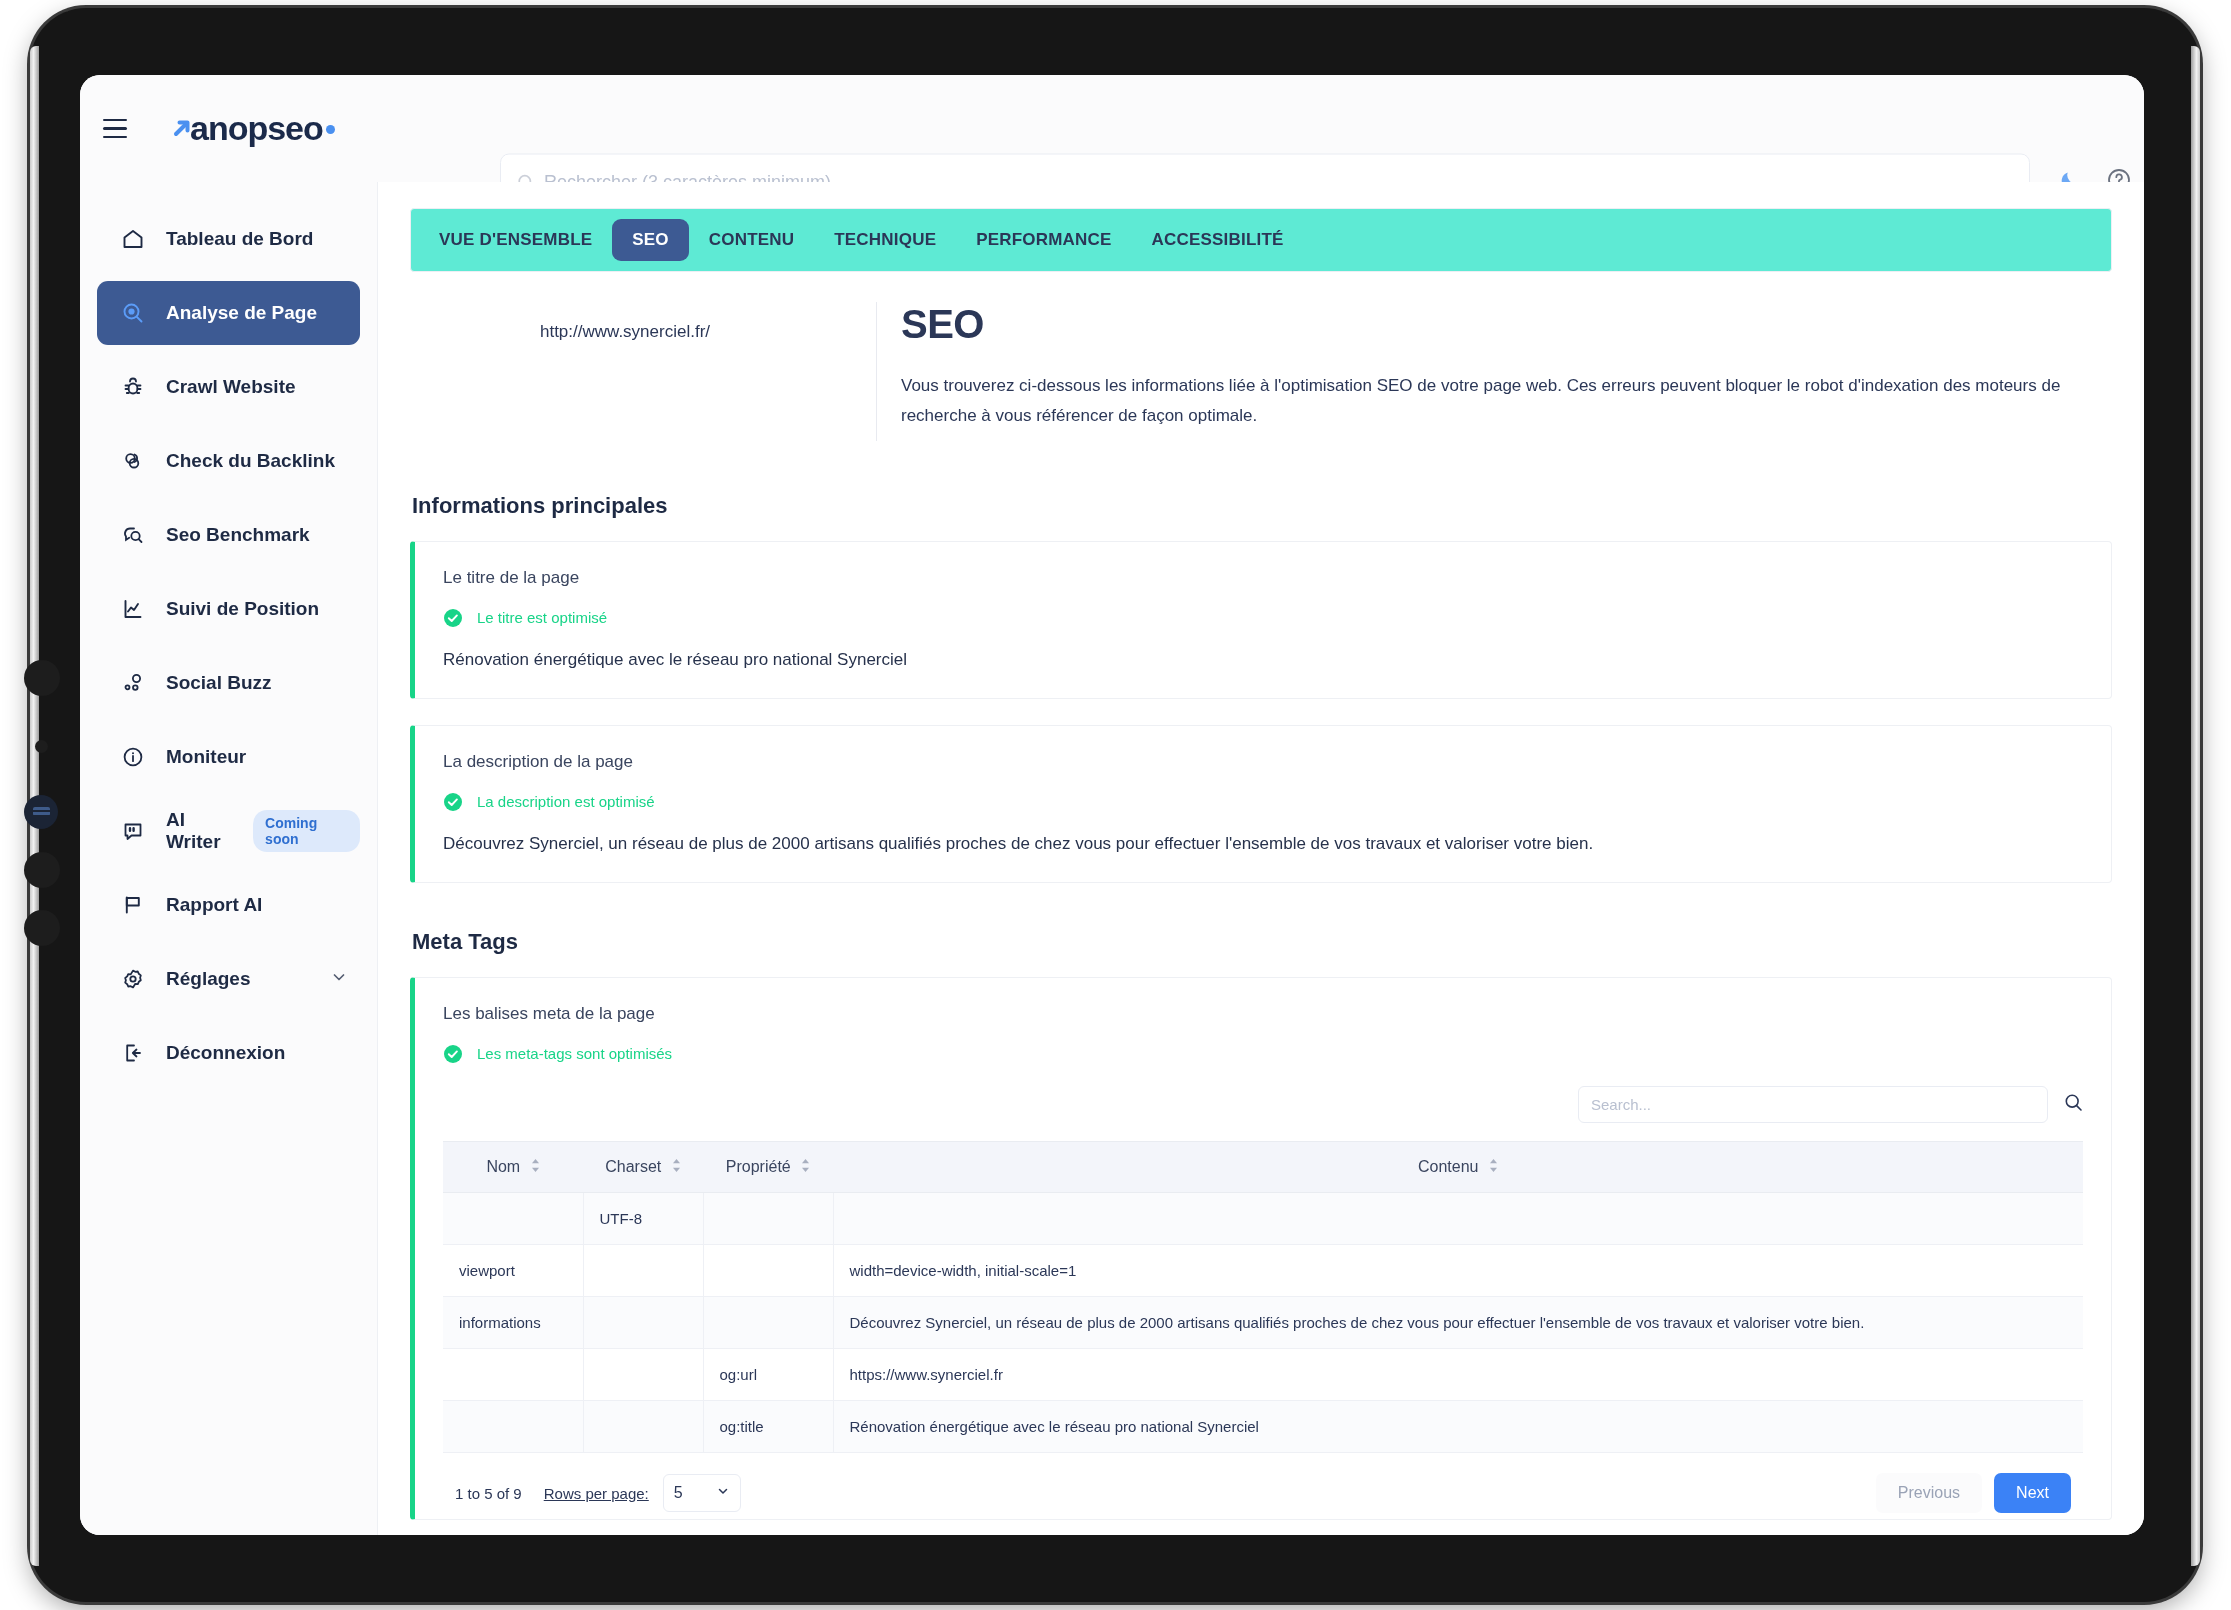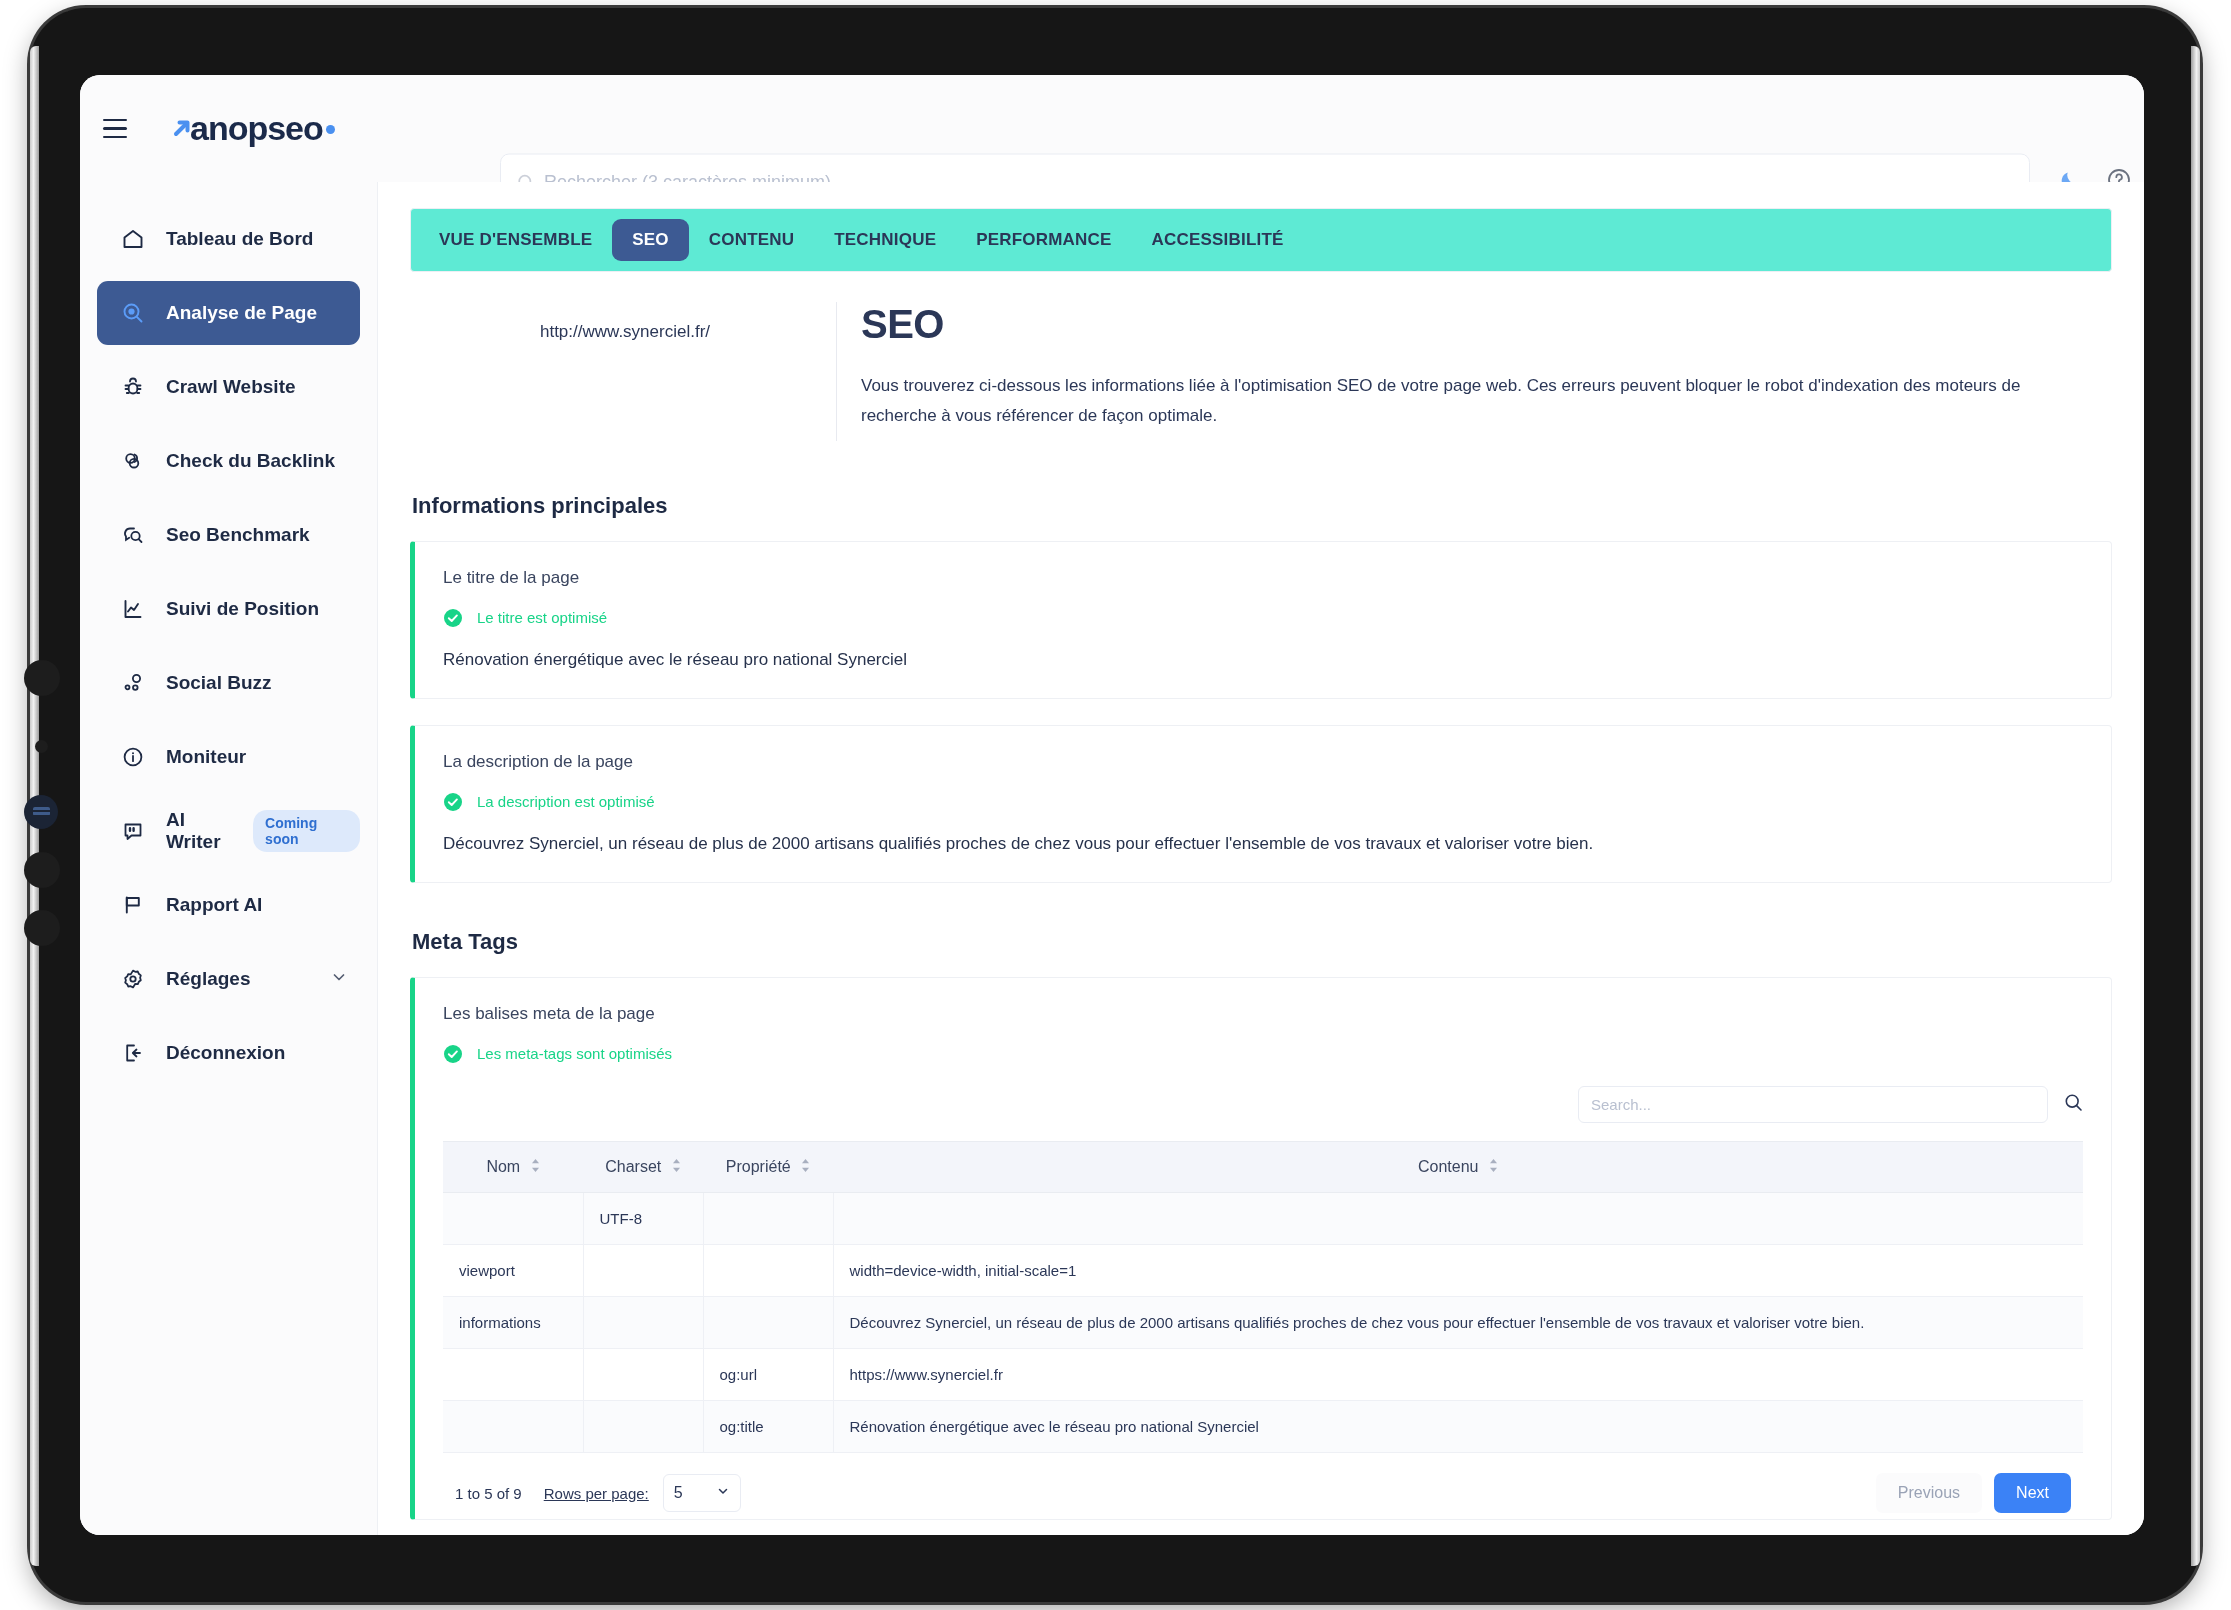--- a/index.html
+++ b/index.html
@@ -141,21 +141,21 @@
     height: 64px; display: flex; align-items: center; padding: 0 8px;
     margin-bottom: 30px;
   }
   .tab {
     font-size: 17px; font-weight: 600; letter-spacing: .2px; color: #2b3757;
     padding: 11px 20px; border-radius: 9px; cursor: pointer; white-space: nowrap;
   }
   .tab.active { background: #3d5a93; color: #fff; }
 
   
-  #seo-head { display: flex; margin-bottom: 52px; padding-left: 4px; }
+  #seo-head { display: flex; margin-bottom: 52px; padding-left: 4px; gap: 40px; }
   #seo-url {
     width: 422px; flex: none; text-align: center; padding-top: 20px;
     font-size: 17px; color: #2b3757;
   }
   #seo-right { flex: 1; border-left: 1px solid #e8eaf0; padding-left: 24px; padding-bottom: 10px; }
   #seo-title { font-size: 40px; font-weight: 700; color: #2b3757; letter-spacing: -.5px; }
   #seo-desc {
     margin-top: 24px; font-size: 17px; line-height: 1.75; color: #2b3757; max-width: 1200px;
   }
 

